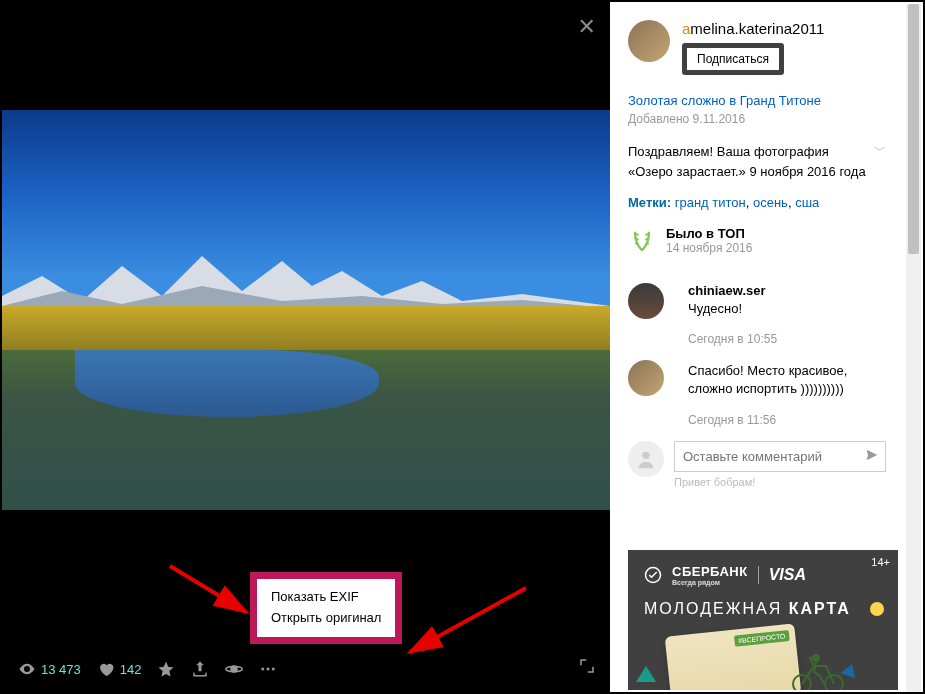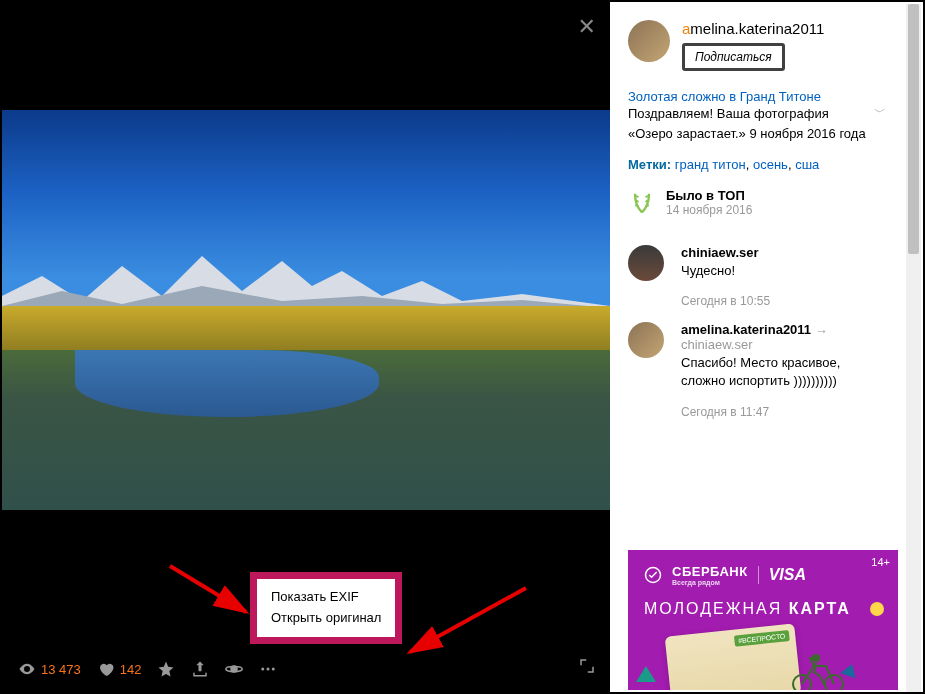--- a/index.html
+++ b/index.html
@@ -64,21 +64,21 @@
     border-radius: 0 40% 50% 50%;
     opacity:0.9;
   }
   .toolbar {
     position:absolute;
     bottom:14px;
     left:16px;
     display:flex;
     align-items:center;
     gap:16px;
-    color:#f97316;
+    color:#5eead4;
     font-size:13px;
   }
   .toolbar .item{display:flex;align-items:center;gap:5px;cursor:pointer;}
   .toolbar svg{width:18px;height:18px;fill:#999;}
   .expand-btn{
     position:absolute;bottom:14px;right:14px;cursor:pointer;
   }
   .expand-btn svg{width:18px;height:18px;fill:#999;}
   .popup{
     position:absolute;
@@ -121,45 +121,44 @@
     width:42px;height:42px;border-radius:50%;
     background:linear-gradient(135deg,#8b7355,#c4a574);
     flex-shrink:0;
   }
   .avatar.small{width:36px;height:36px;}
   .author-name{font-size:15px;color:#000;}
   .author-name .accent{color:#ee8208;}
   .subscribe{
     margin-top:6px;
     display:inline-block;
-    border:3px solid #404040;
+    border:5px solid #404040;
     border-radius:3px;
     padding:4px 10px;
     font-size:12px;
     background:#fff;
     cursor:pointer;
-    font-style:italic;
   }
   .title{font-size:17px;color:#000;margin-bottom:14px;}
   .album-link{color:#0060c0;font-size:13px;text-decoration:none;}
   .added{color:#999;font-size:12px;margin-top:4px;margin-bottom:16px;}
   .congrats-row{display:flex;justify-content:space-between;align-items:flex-start;gap:8px;}
   .congrats{color:#000;font-size:13px;line-height:1.5;margin-bottom:14px;}
   .chevron{color:#aaa;font-size:12px;cursor:pointer;}
   .tags{font-size:13px;margin-bottom:16px;}
   .tags b{font-weight:bold;color:#0369a1;}
   .tags a{color:#0060c0;text-decoration:none;}
   .top-badge{display:flex;gap:10px;align-items:center;margin-bottom:28px;}
   .laurel{
     width:28px;height:28px;
   }
   .laurel svg{width:100%;height:100%;}
   .top-badge-text .t1{font-size:13px;font-weight:bold;color:#000;}
   .top-badge-text .t2{font-size:12px;color:#999;}
-  .comment{display:flex;gap:17px;margin-bottom:14px;}
+  .comment{display:flex;gap:24px;margin-bottom:14px;}
   .comment .body .uname{font-size:13px;font-weight:bold;color:#000;}
   .comment .body .uname .reply-to{color:#999;font-weight:normal;}
   .comment .body .uname .arrow-r{color:#999;font-weight:normal;}
   .comment .body .msg{font-size:13px;color:#000;margin-top:2px;line-height:1.4;}
   .comment .body .time{font-size:12px;color:#999;margin-top:14px;}
   .avatar.c1{background:linear-gradient(#3a3a3a,#6a4a3a);}
   .avatar.c2{background:linear-gradient(135deg,#8b7355,#c4a574);}
   .avatar.blank{
     background:#eee;
     display:flex;align-items:center;justify-content:center;
@@ -181,21 +180,21 @@
   }
   .send-icon svg{width:16px;height:16px;fill:#999;}
   .hint{font-size:11px;color:#bbb;margin-top:4px;}
   
   .ad{
     position:absolute;
     left:18px;
     bottom:2px;
     width:270px;
     height:140px;
-    background:#a21caf;
+    background:#404040;
     overflow:hidden;
     color:#fff;
   }
   .ad-age{
     position:absolute;top:6px;right:8px;font-size:11px;color:#fff;
   }
   .ad-logos{
     display:flex;align-items:center;gap:10px;
     padding:14px 0 0 16px;
     font-size:13px;
@@ -333,20 +332,21 @@
         <div>
           <div class="author-name">
             <span class="accent">a</span><span>melina.katerina2011</span>
           </div>
           <button class="subscribe">Подписаться</button>
         </div>
       </div>
 
 
       <a href="#" class="album-link">Золотая сложно в Гранд Титоне</a>
+      <div class="added">Добавлено 9.11.2016</div>
 
       <div class="congrats-row">
         <div class="congrats">Поздравляем! Ваша фотография «Озеро зарастает.» 9 ноября 2016 года</div>
         <div class="chevron">﹀</div>
       </div>
 
       <div class="tags">
         <b>Метки:</b>
         <span id="tags-holder"> <a href="#">гранд титон</a>, <a href="#">осень</a>, <a href="#">сша</a></span>
       </div>
@@ -370,30 +370,44 @@
         <div class="body">
           <div class="uname">chiniaew.ser</div>
           <div class="msg">Чудесно!</div>
           <div class="time">Сегодня в 10:55</div>
         </div>
       </div>
 
       <div class="comment">
         <div class="avatar small c2"></div>
         <div class="body">
-          <div class="uname">
-            <span>amelina.katerina2011</span>
-            <span class="arrow-r"> → </span>
-            <span class="reply-to">chiniaew.ser</span>
+          <div class="msg">Спасибо! Место красивое, сложно испортить ))))))))))</div>
+          <div class="time">Сегодня в 11:56</div>
+        </div>
+      </div>
+
+      <div class="comment-input-row">
+        <div class="avatar small blank">
+          <svg viewBox="0 0 24 24">
+              <circle cx="12" cy="8" r="4"></circle>
+              <path d="M4 22c0-4 4-7 8-7s8 3 8 7z"></path>
+            </svg>
+        </div>
+        <div class="comment-input-wrap">
+          <div class="comment-input-box">
+            <input class="comment-input" placeholder="Оставьте комментарий" style="">
+            <div class="send-icon">
+              <svg viewBox="0 0 24 24">
+                  <path d="M4 20l16-8L4 4l2 8z"></path>
+                </svg>
+            </div>
           </div>
-          <div class="msg">Спасибо! Место красивое, сложно испортить ))))))))))</div>
-          <div class="time">Сегодня в 11:47</div>
-        </div>
-      </div>
-
+          <div class="hint">Привет бобрам!</div>
+        </div>
+      </div>
 
     </div>
 
     <div class="ad">
       <div class="ad-age">14+</div>
       <div class="ad-logos">
         <svg width="18" height="18" viewBox="0 0 24 24">
             <circle cx="12" cy="12" r="10" fill="none" stroke="#fff" stroke-width="2"></circle>
             <path d="M7 12l3 3 7-7" stroke="#fff" stroke-width="2" fill="none"></path>
           </svg>

